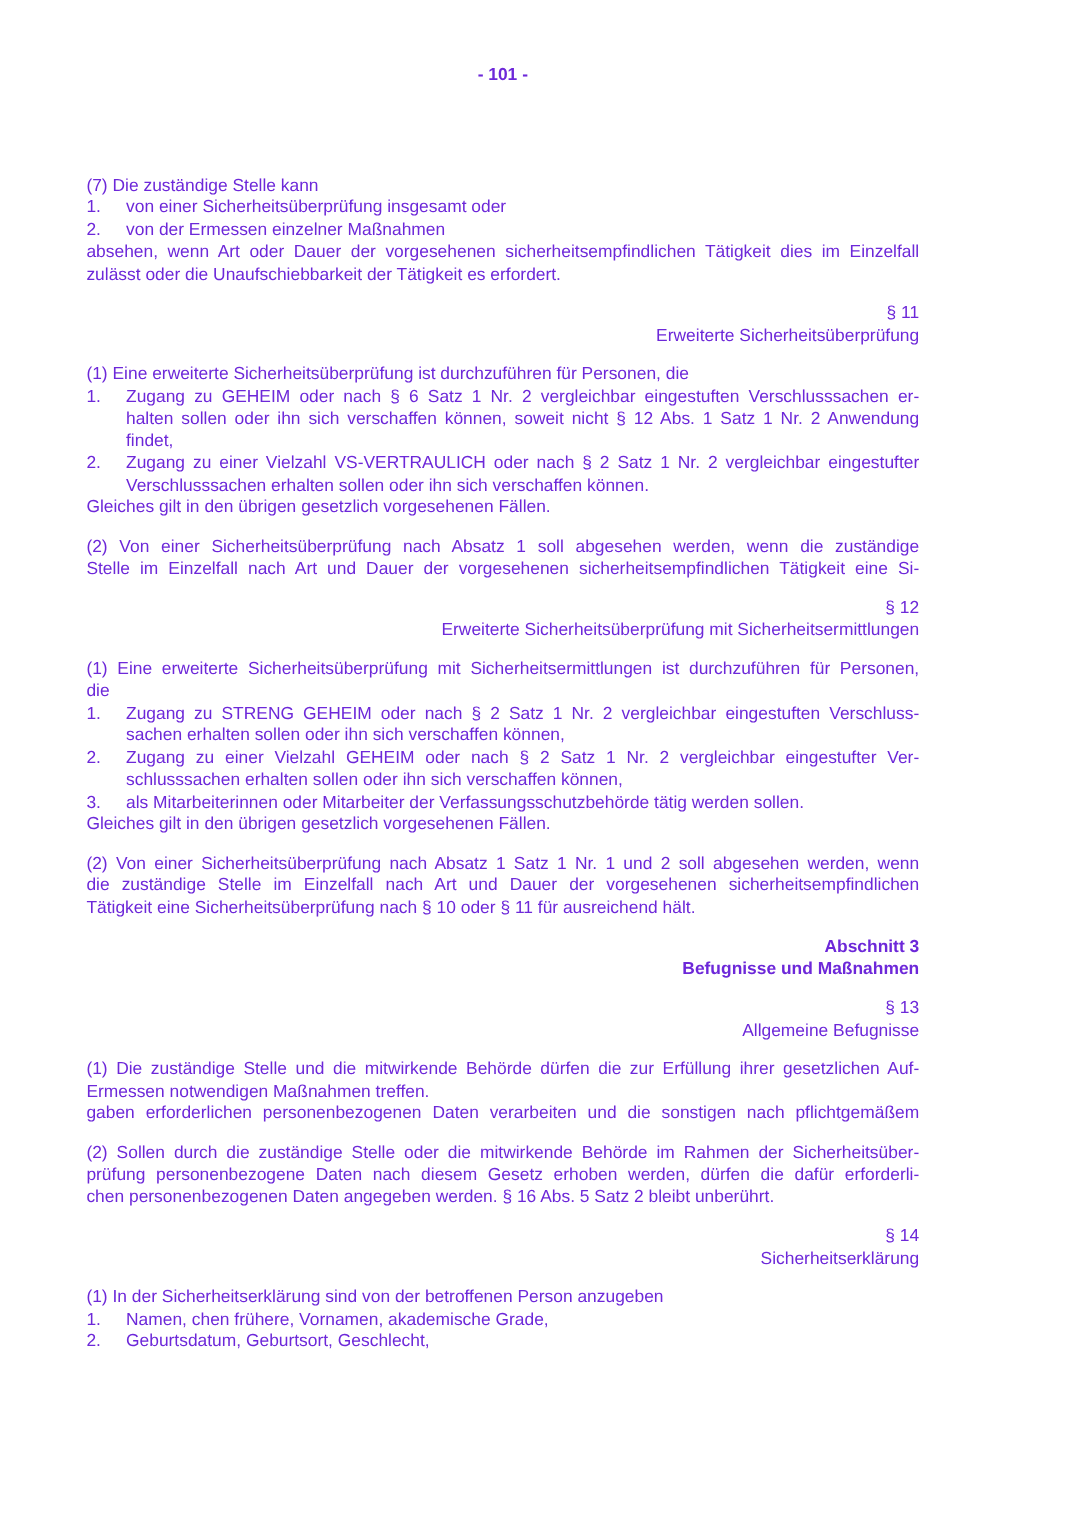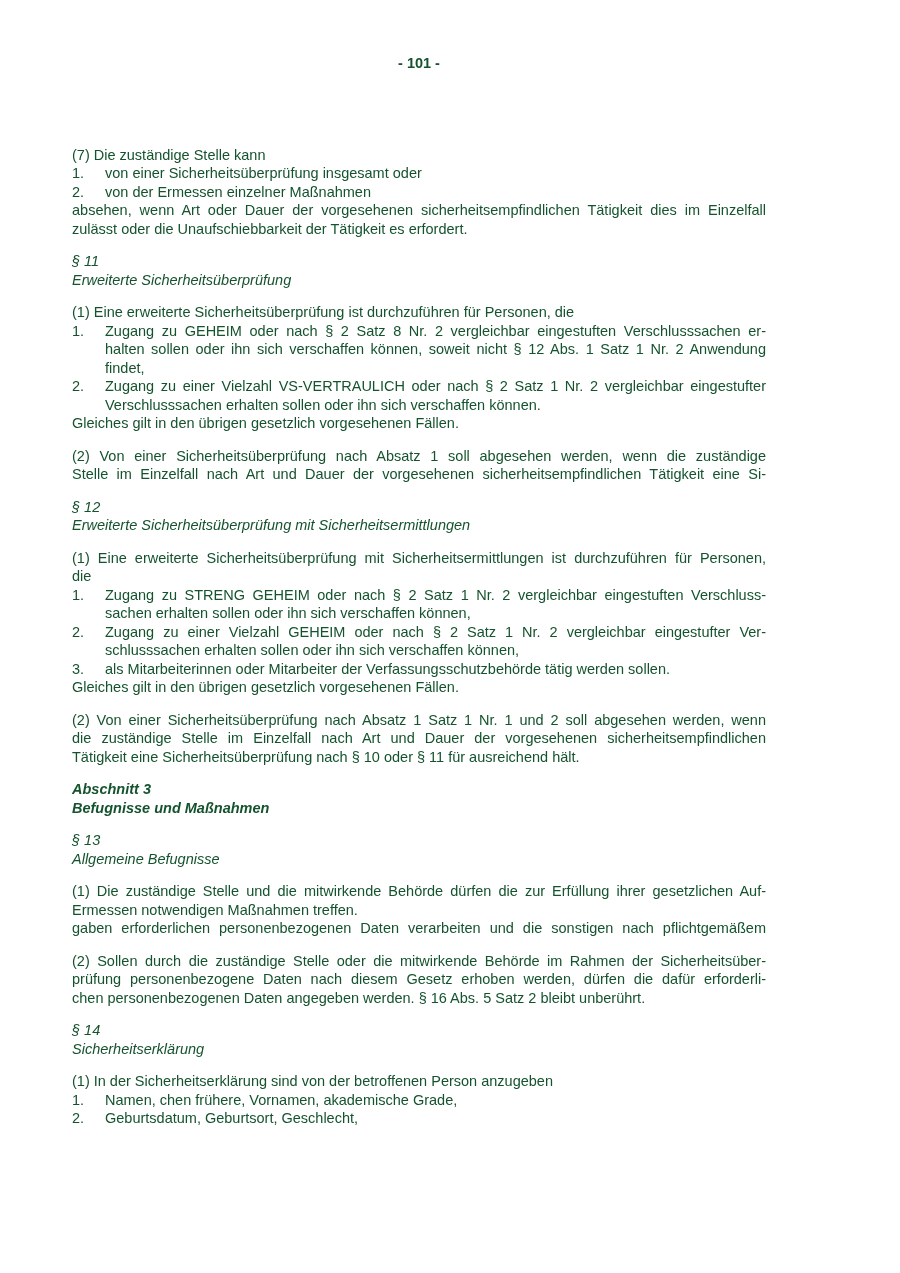--- a/index.html
+++ b/index.html
@@ -9,39 +9,38 @@
   }
   .page {
     position: relative;
     width: 900px;
     height: 1273px;
     background: #ffffff;
     overflow: hidden;
     font-family: "Liberation Sans", sans-serif;
     font-size: 14.5px;
     line-height: 18.5px;
-    color: #14532d;
+    color: #6d28d9;
   }
   .content {
     position: absolute;
     left: 72px;
     top: 54px;
     width: 694px;
   }
   .pagenum {
     text-align: center;
     font-weight: bold;
     margin-bottom: 73px;
   }
   .group {
     margin-bottom: 14px;
   }
   .heading {
-    text-align: left;
-    font-style: italic;
+    text-align: right;
   }
   .heading.bold {
     font-weight: bold;
   }
   .row {
     position: relative;
   }
   .row.ind {
     padding-left: 33px;
   }
@@ -69,21 +68,21 @@
         <div class="row ind"><span class="num">2.</span><span>von der Ermessen einzelner Maßnahmen</span></div>
         <div class="row j"><span>absehen, wenn Art oder Dauer der vorgesehenen sicherheitsempfindlichen Tätigkeit dies im Einzelfall</span></div>
         <div class="row"><span>zulässt oder die Unaufschiebbarkeit der Tätigkeit es erfordert.</span></div>
       </div>
       <div class="group heading">
         <div class="hline">§ 11</div>
         <div class="hline">Erweiterte Sicherheitsüberprüfung</div>
       </div>
       <div class="group">
         <div class="row"><span>(1) Eine erweiterte Sicherheitsüberprüfung ist durchzuführen für Personen, die</span></div>
-        <div class="row ind j"><span class="num">1.</span><span>Zugang zu GEHEIM oder nach § 2 Satz 8 Nr. 2 vergleichbar eingestuften Verschlusssachen er-</span></div>
+        <div class="row ind j"><span class="num">1.</span><span>Zugang zu GEHEIM oder nach § 6 Satz 1 Nr. 2 vergleichbar eingestuften Verschlusssachen er-</span></div>
         <div class="row ind j"><span>halten sollen oder ihn sich verschaffen können, soweit nicht § 12 Abs. 1 Satz 1 Nr. 2 Anwendung</span></div>
         <div class="row ind"><span>findet,</span></div>
         <div class="row ind j"><span class="num">2.</span><span>Zugang zu einer Vielzahl VS-VERTRAULICH oder nach § 2 Satz 1 Nr. 2 vergleichbar eingestufter</span></div>
         <div class="row ind"><span>Verschlusssachen erhalten sollen oder ihn sich verschaffen können.</span></div>
         <div class="row"><span>Gleiches gilt in den übrigen gesetzlich vorgesehenen Fällen.</span></div>
       </div>
       <div class="group">
         <div class="row j"><span>(2) Von einer Sicherheitsüberprüfung nach Absatz 1 soll abgesehen werden, wenn die zuständige</span></div>
         <div class="row j"><span>Stelle im Einzelfall nach Art und Dauer der vorgesehenen sicherheitsempfindlichen Tätigkeit eine Si-</span></div>
       </div>

